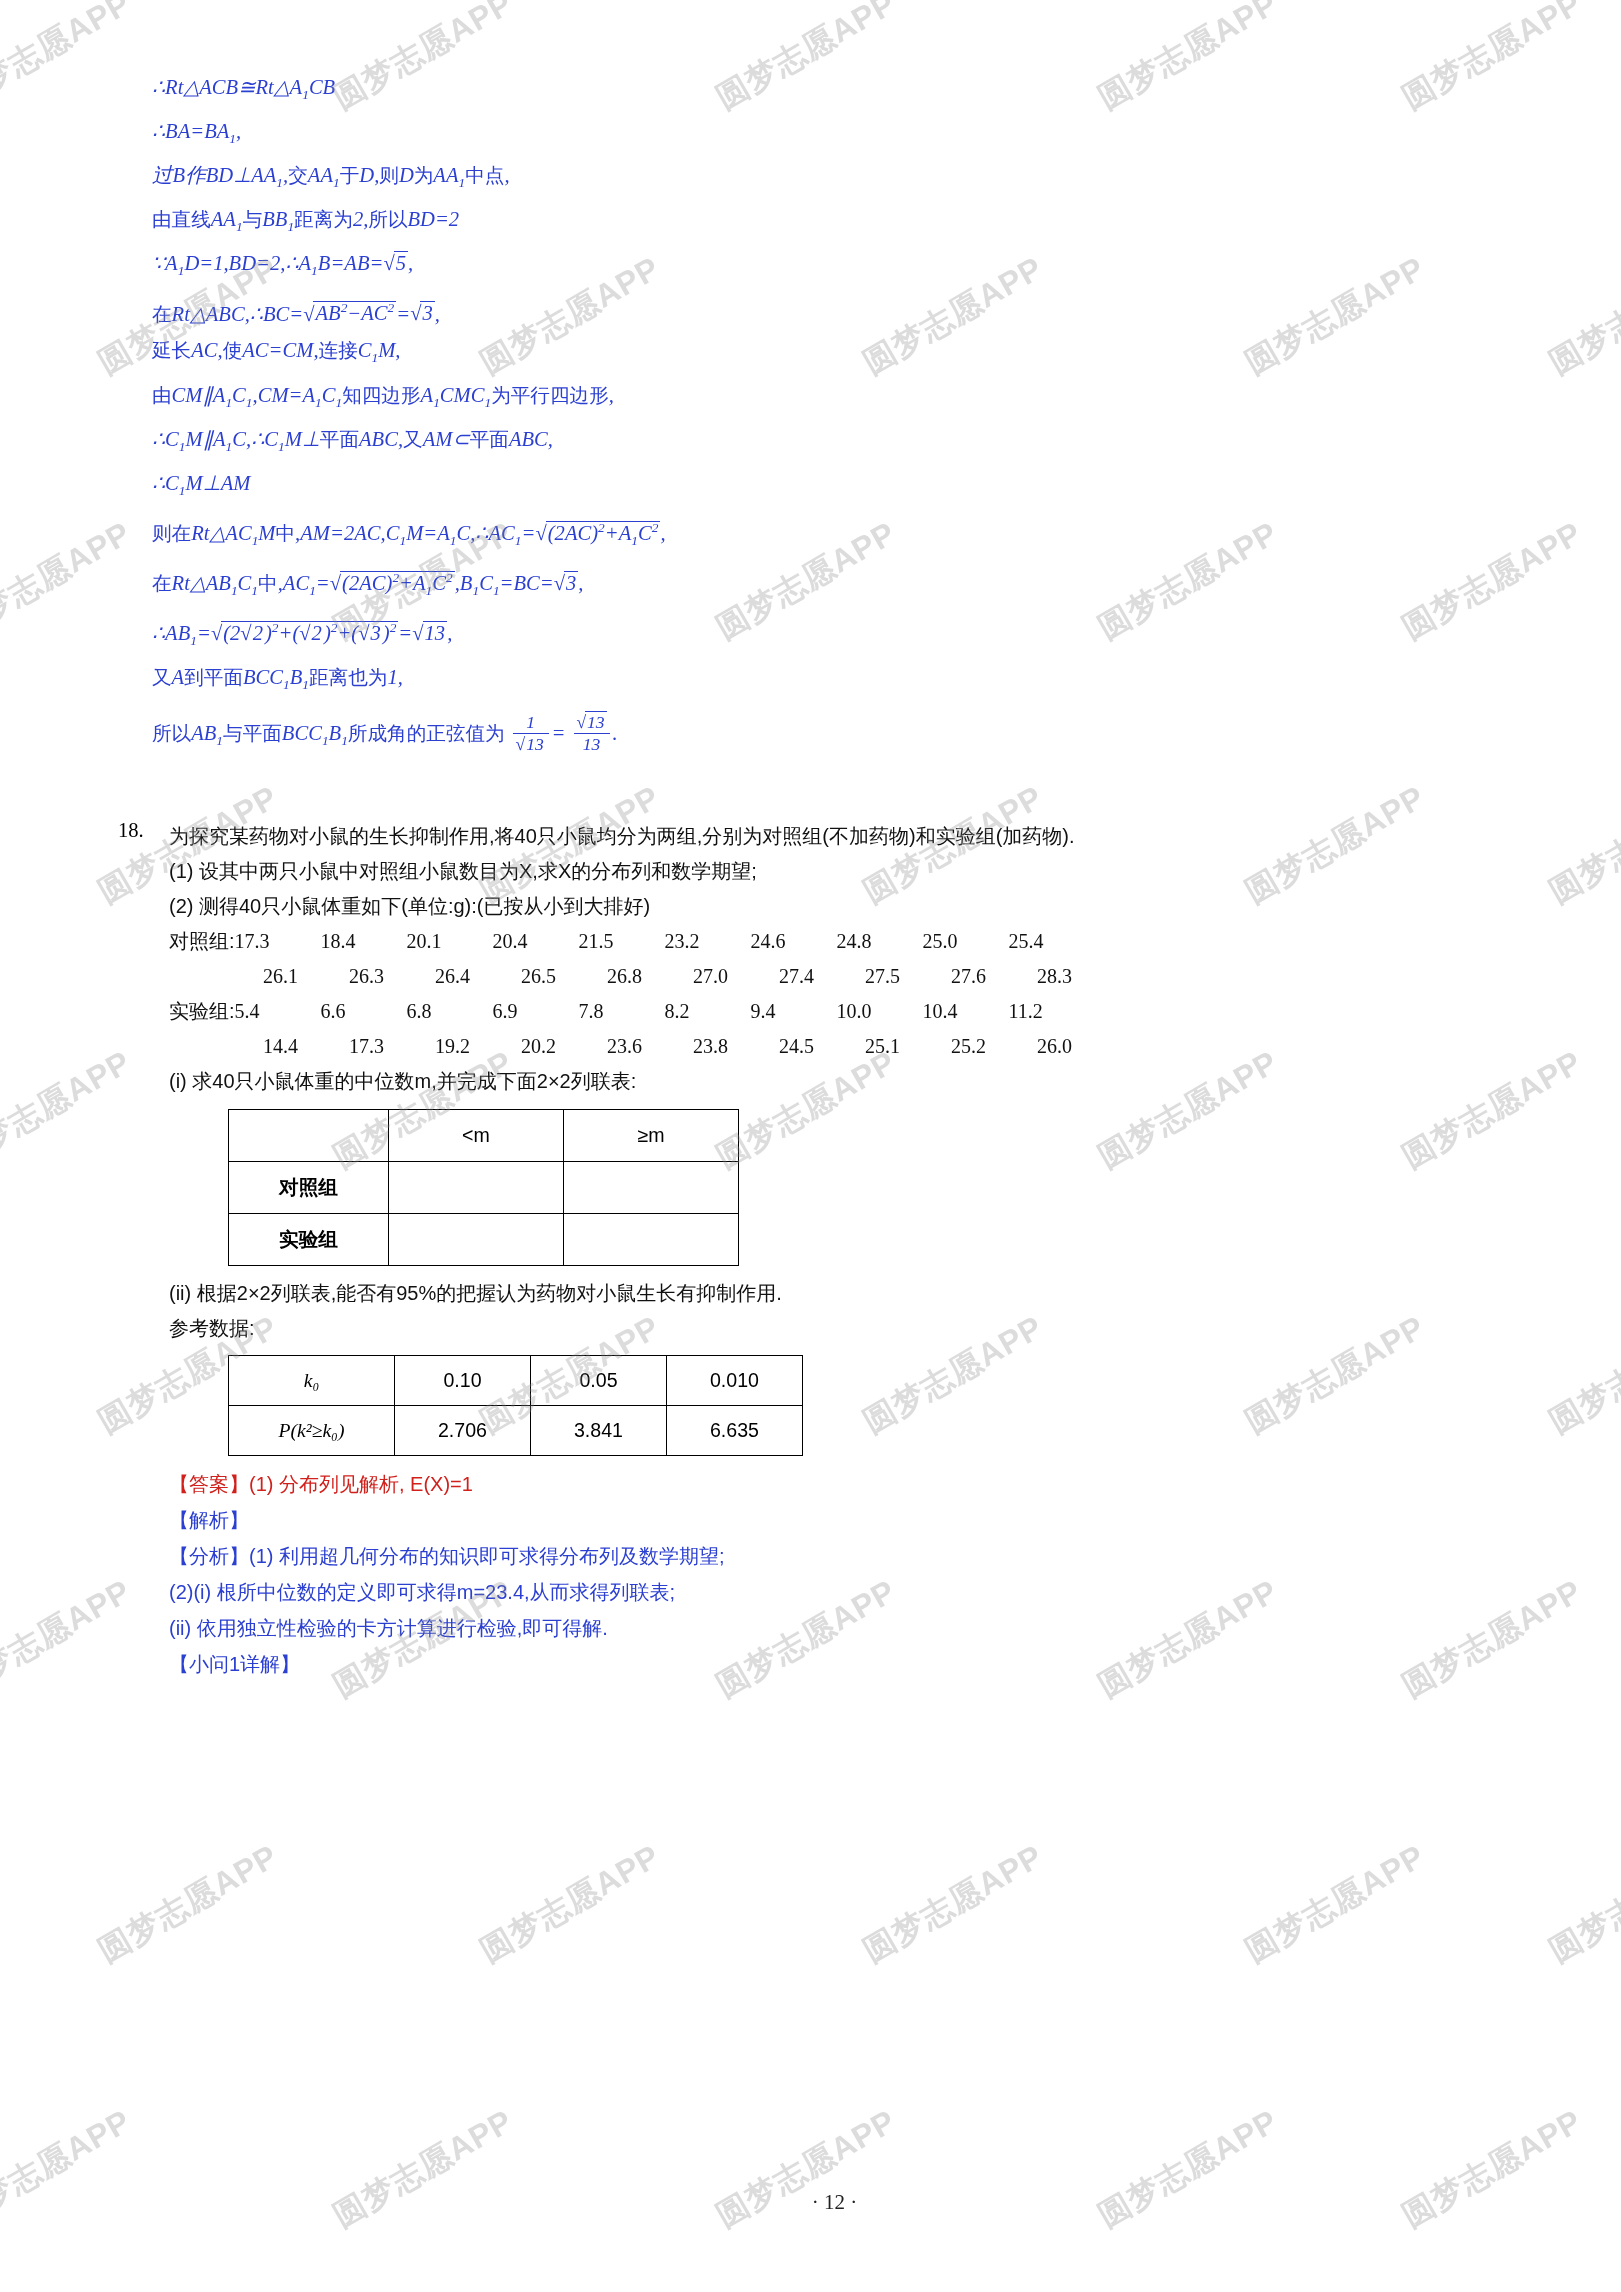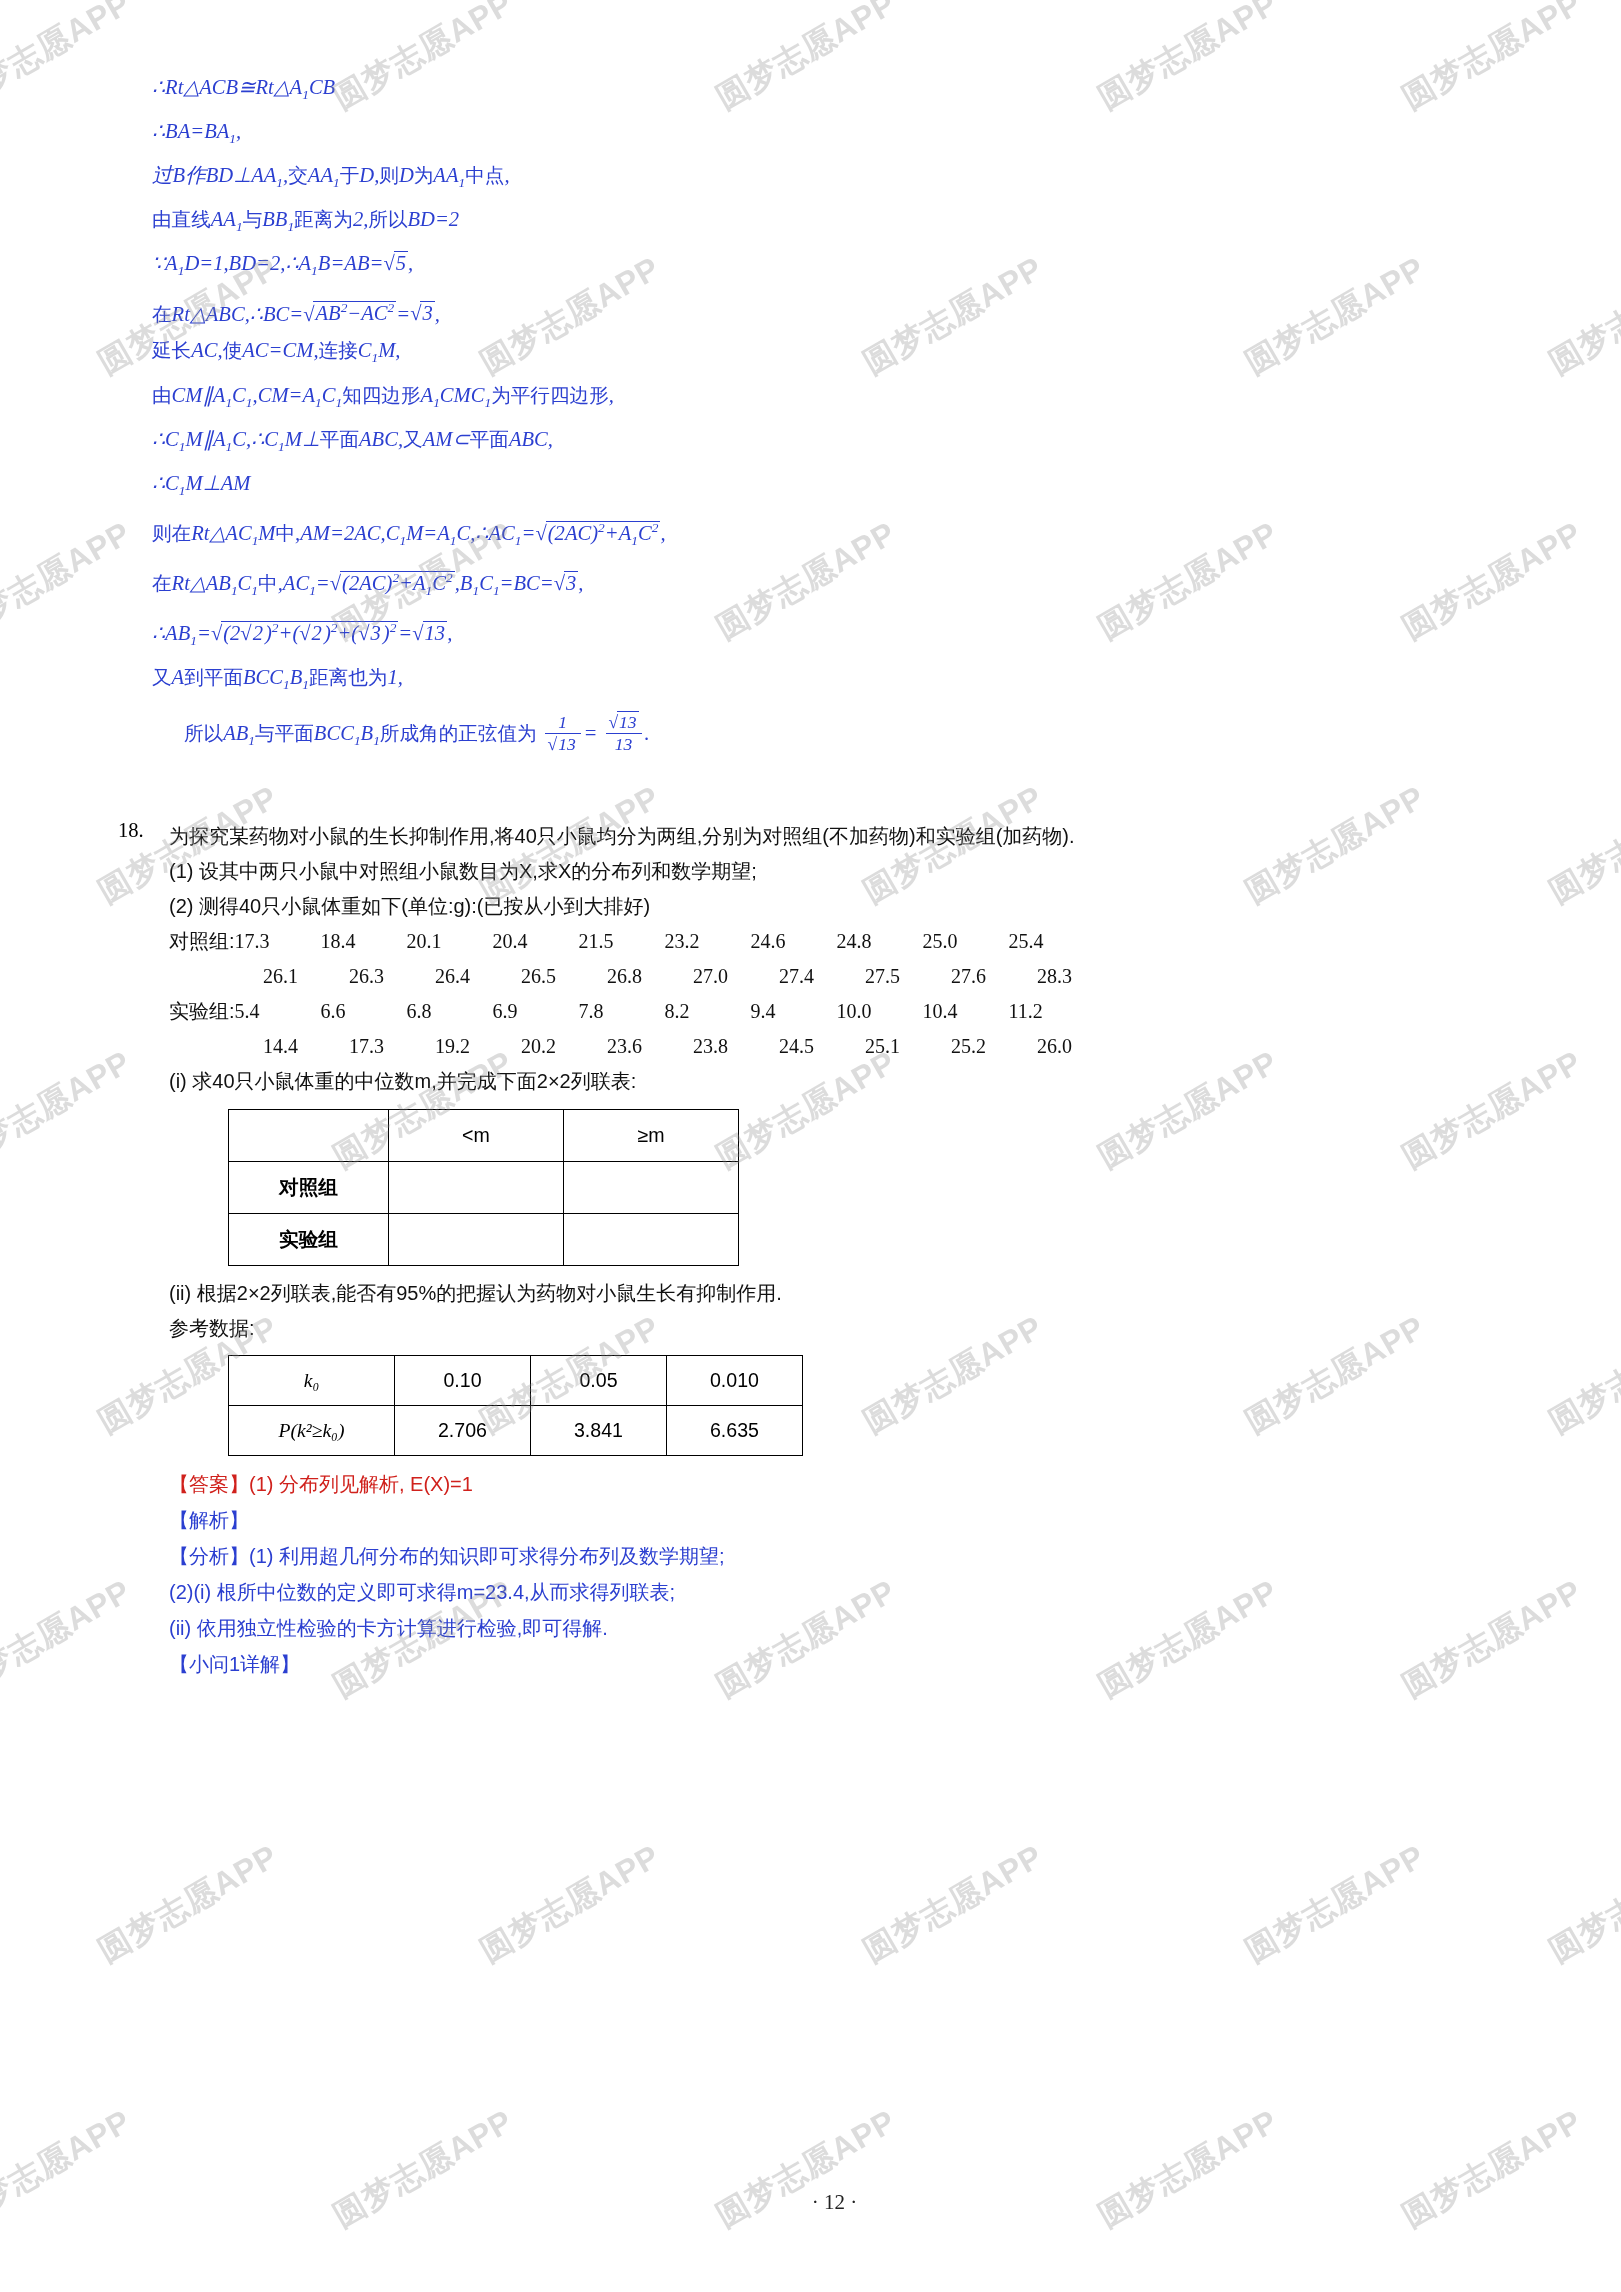--- a/index.html
+++ b/index.html
@@ -203,21 +203,21 @@
     </div>
 
     <div class="mathline">
       ∴<span>AB</span><sub class="s">1</sub>=<span class="sqrt"><span class="rad">√</span><span class="body">(2<span class="sqrt"><span class="rad">√</span><span class="body">2</span></span>)<sup class="s">2</sup>+(<span class="sqrt"><span class="rad">√</span><span class="body">2</span></span>)<sup class="s">2</sup>+(<span class="sqrt"><span class="rad">√</span><span class="body">3</span></span>)<sup class="s">2</sup></span></span>=<span class="sqrt"><span class="rad">√</span><span class="body">13</span></span>,
     </div>
 
     <div class="mathline">
       <span class="cjk">又</span><span>A</span><span class="cjk">到平面</span><span>BCC</span><sub class="s">1</sub><span>B</span><sub class="s">1</sub><span class="cjk">距离也为</span>1,
     </div>
 
-    <div class="mathline" style="line-height:61px;margin-left:32px;">
+    <div class="mathline" style="line-height:61px;">
       <span class="cjk">所以</span><span>AB</span><sub class="s">1</sub><span class="cjk">与平面</span><span>BCC</span><sub class="s">1</sub><span>B</span><sub class="s">1</sub><span class="cjk">所成角的正弦值为</span>
       <span class="frac"><span class="num">1</span><span class="den"><span class="sqrt"><span class="rad">√</span><span class="body">13</span></span></span></span>=
       <span class="frac"><span class="num"><span class="sqrt"><span class="rad">√</span><span class="body">13</span></span></span><span class="den">13</span></span>.
     </div>
   </div>
 
   <div class="prob">
     <div class="prob-no">18.</div>
     <div class="prob-body">
 

